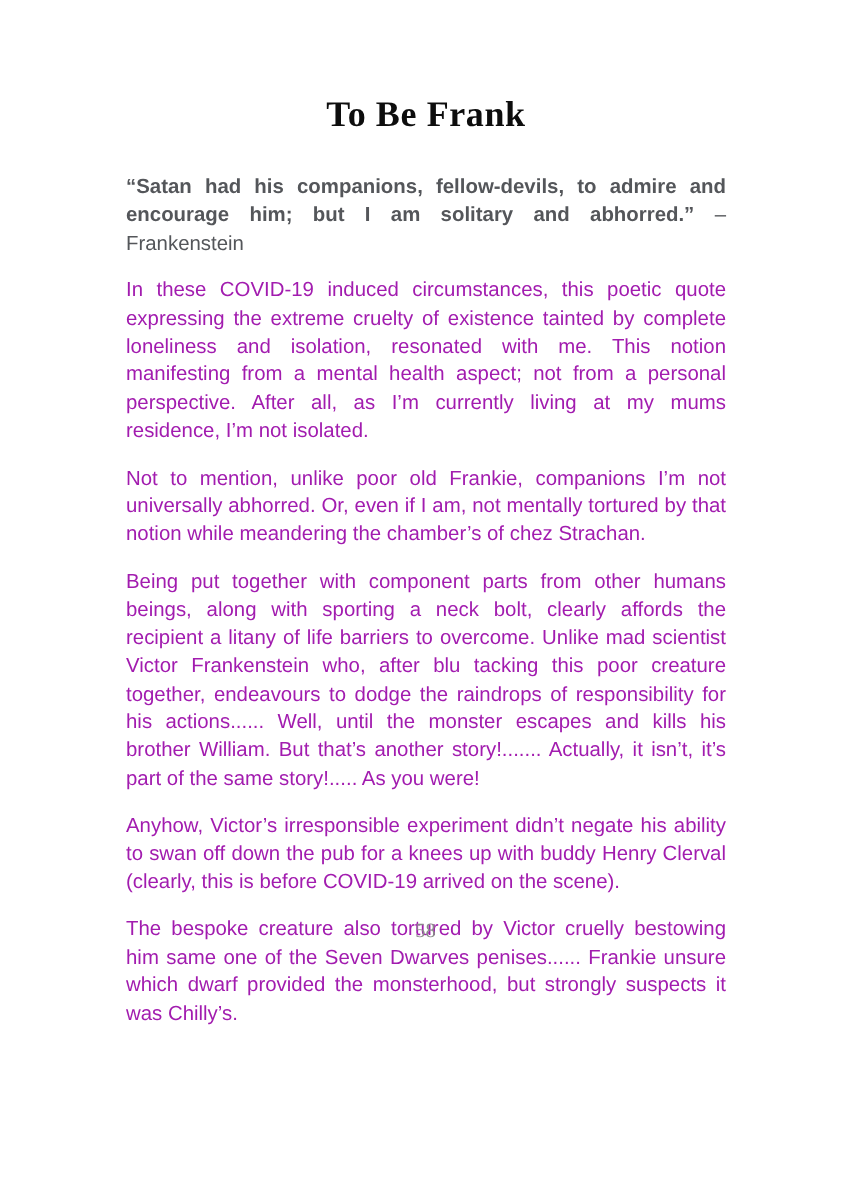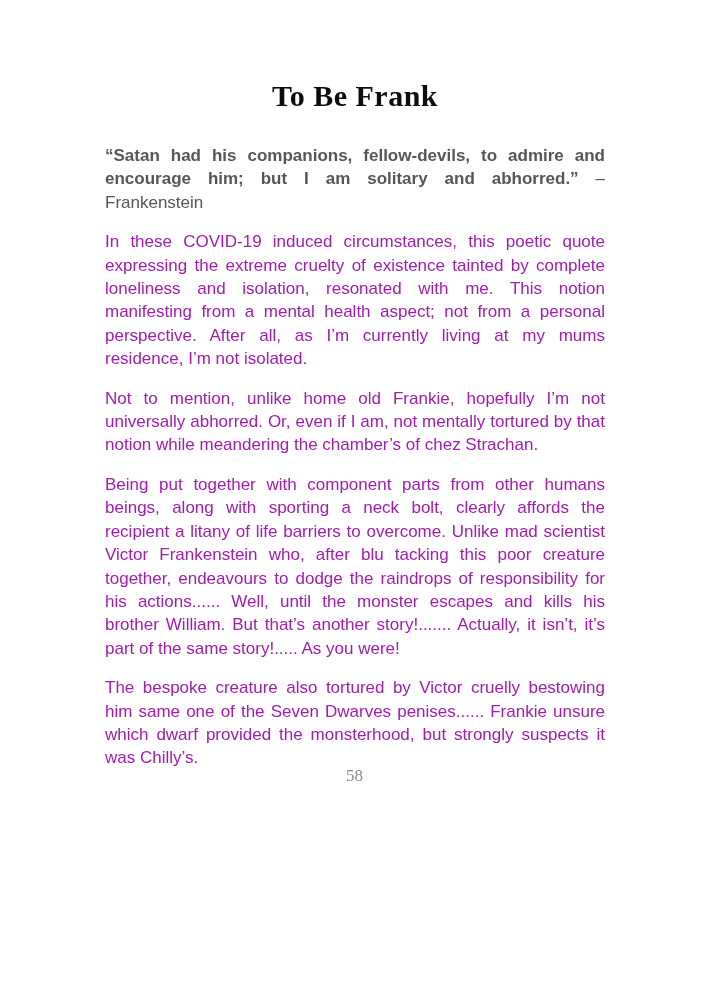--- a/index.html
+++ b/index.html
@@ -65,23 +65,24 @@
 <div class="page">
 
   <h1 class="page-title">To Be Frank</h1>
 
   <p class="epigraph">
     <span class="quote-text">“Satan had his companions, fellow-devils, to admire and encourage him; but I am solitary and abhorred.”</span><span class="quote-attribution"> – Frankenstein</span>
   </p>
 
   <p class="body-paragraph">In these COVID-19 induced circumstances, this poetic quote expressing the extreme cruelty of existence tainted by complete loneliness and isolation, resonated with me. This notion manifesting from a mental health aspect; not from a personal perspective. After all, as I’m currently living at my mums residence, I’m not isolated.</p>
 
-  <p class="body-paragraph">Not to mention, unlike home old Frankie, hopefully I’m not universally abhorred. Or, even if I am, not mentally tortured by that notion while meandering the chamber’s of chez Strachan.</p>
+  <p class="body-paragraph">Not to mention, unlike poor old Frankie, companions I’m not universally abhorred. Or, even if I am, not mentally tortured by that notion while meandering the chamber’s of chez Strachan.</p>
 
   <p class="body-paragraph">Being put together with component parts from other humans beings, along with sporting a neck bolt, clearly affords the recipient a litany of life barriers to overcome. Unlike mad scientist Victor Frankenstein who, after blu tacking this poor creature together, endeavours to dodge the raindrops of responsibility for his actions...... Well, until the monster escapes and kills his brother William. But that’s another story!....... Actually, it isn’t, it’s part of the same story!..... As you were!</p>
 
+  <p class="body-paragraph">Anyhow, Victor’s irresponsible experiment didn’t negate his ability to swan off down the pub for a knees up with buddy Henry Clerval (clearly, this is before COVID-19 arrived on the scene).</p>
 
 
   <p class="body-paragraph">The bespoke creature also tortured by Victor cruelly bestowing him same one of the Seven Dwarves penises...... Frankie unsure which dwarf provided the monsterhood, but strongly suspects it was Chilly’s.</p>
 
   <div class="page-number">58</div>
 
 </div>
 
 </body></html>

